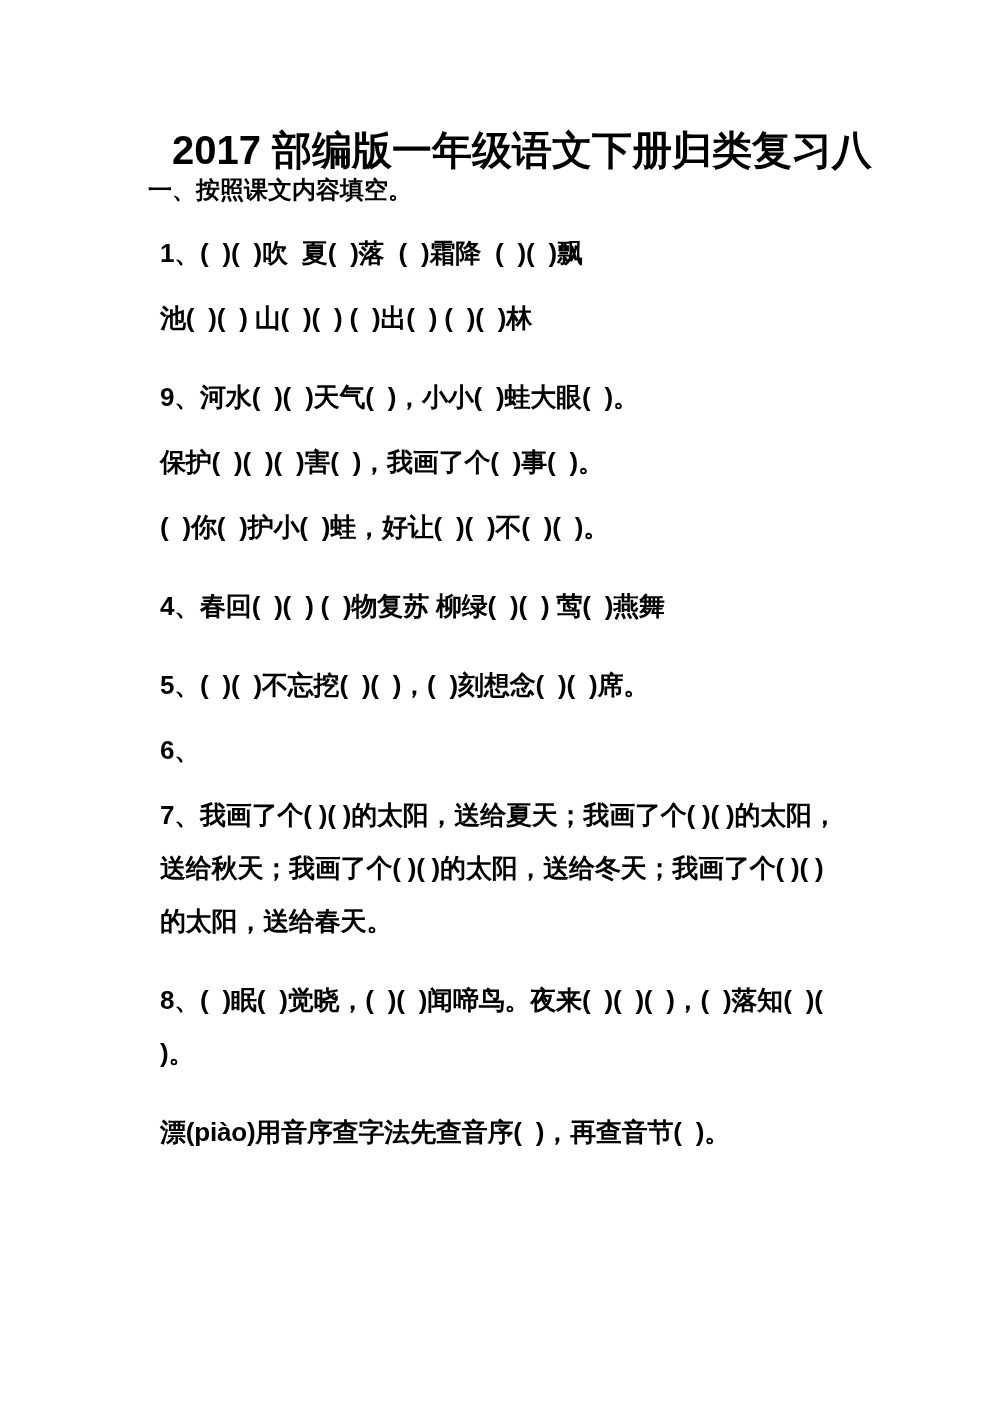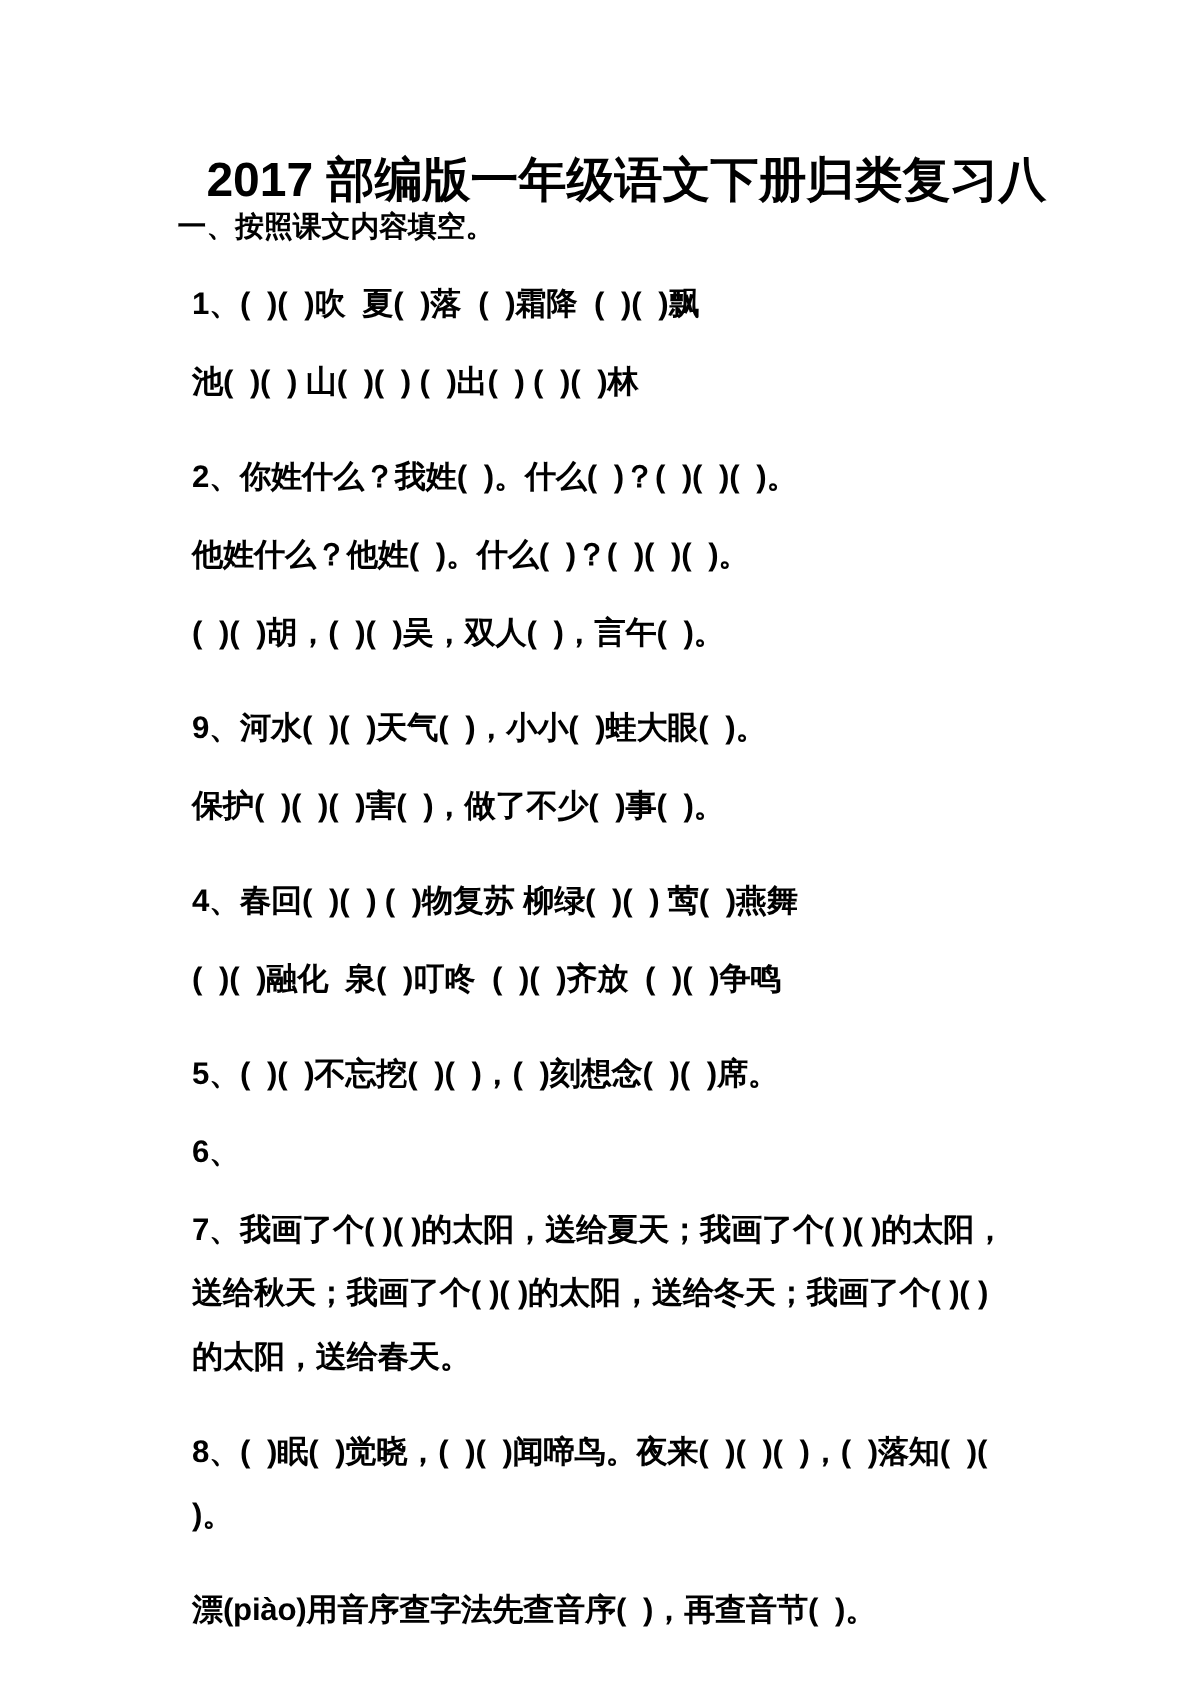--- a/index.html
+++ b/index.html
@@ -81,34 +81,29 @@
 
     <h1 class="doc-title">2017 部编版一年级语文下册归类复习八</h1>
 
     <div class="section-heading">一、按照课文内容填空。</div>
 
     <div class="q-block">
       <p class="q-line tight">1、(  )(  )吹  夏(  )落  (  )霜降  (  )(  )飘</p>
       <p class="q-line tight">池(  )(  ) 山(  )(  ) (  )出(  ) (  )(  )林</p>
     </div>
 
-    <div class="q-block spaced">
-      <p class="q-line tight">2、你姓什么？我姓(  )。什么(  )？(  )(  )(  )。</p>
-      <p class="q-line tight">他姓什么？他姓(  )。什么(  )？(  )(  )(  )。</p>
-      <p class="q-line tight">(  )(  )胡，(  )(  )吴，双人(  )，言午(  )。</p>
-    </div>
 
     <div class="q-block spaced">
       <p class="q-line tight">9、河水(  )(  )天气(  )，小小(  )蛙大眼(  )。</p>
-      <p class="q-line tight">保护(  )(  )(  )害(  )，做了不少(  )事(  )。</p>
+      <p class="q-line tight">保护(  )(  )(  )害(  )，我画了个(  )事(  )。</p>
+      <p class="q-line tight">(  )你(  )护小(  )蛙，好让(  )(  )不(  )(  )。</p>
     </div>
 
     <div class="q-block spaced">
       <p class="q-line tight">4、春回(  )(  ) (  )物复苏 柳绿(  )(  ) 莺(  )燕舞</p>
-      <p class="q-line tight">(  )(  )融化  泉(  )叮咚  (  )(  )齐放  (  )(  )争鸣</p>
     </div>
 
     <div class="q-block spaced">
       <p class="q-line tight">5、(  )(  )不忘挖(  )(  )，(  )刻想念(  )(  )席。</p>
     </div>
 
     <div class="q-block">
       <p class="q-line tight">6、</p>
     </div>
 

